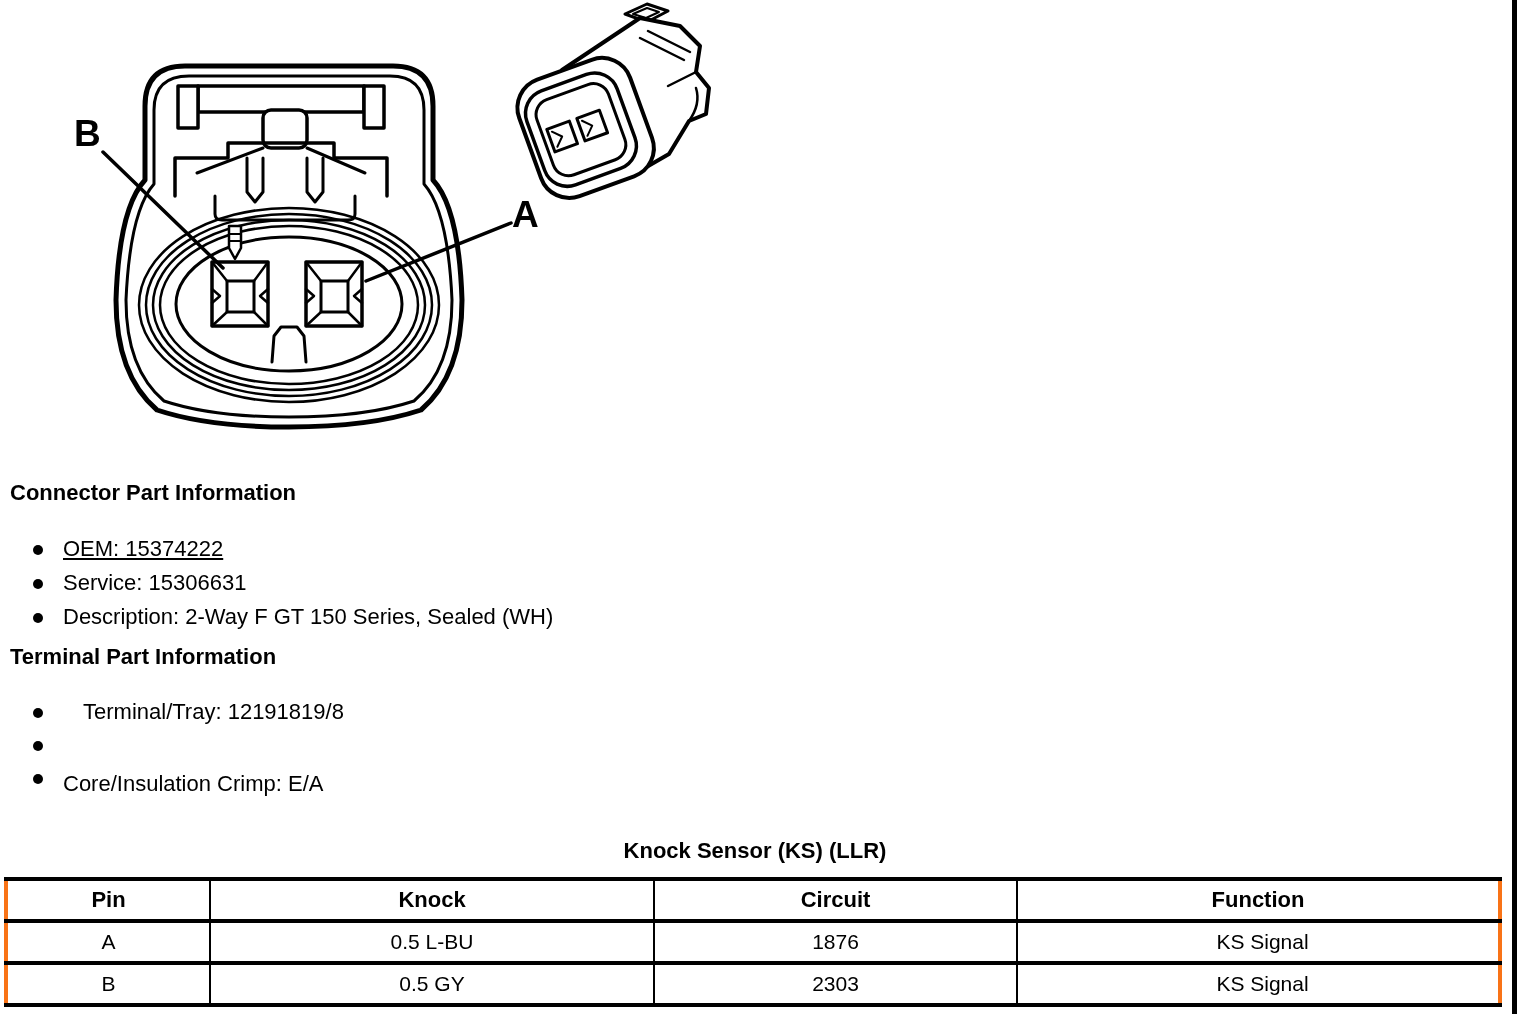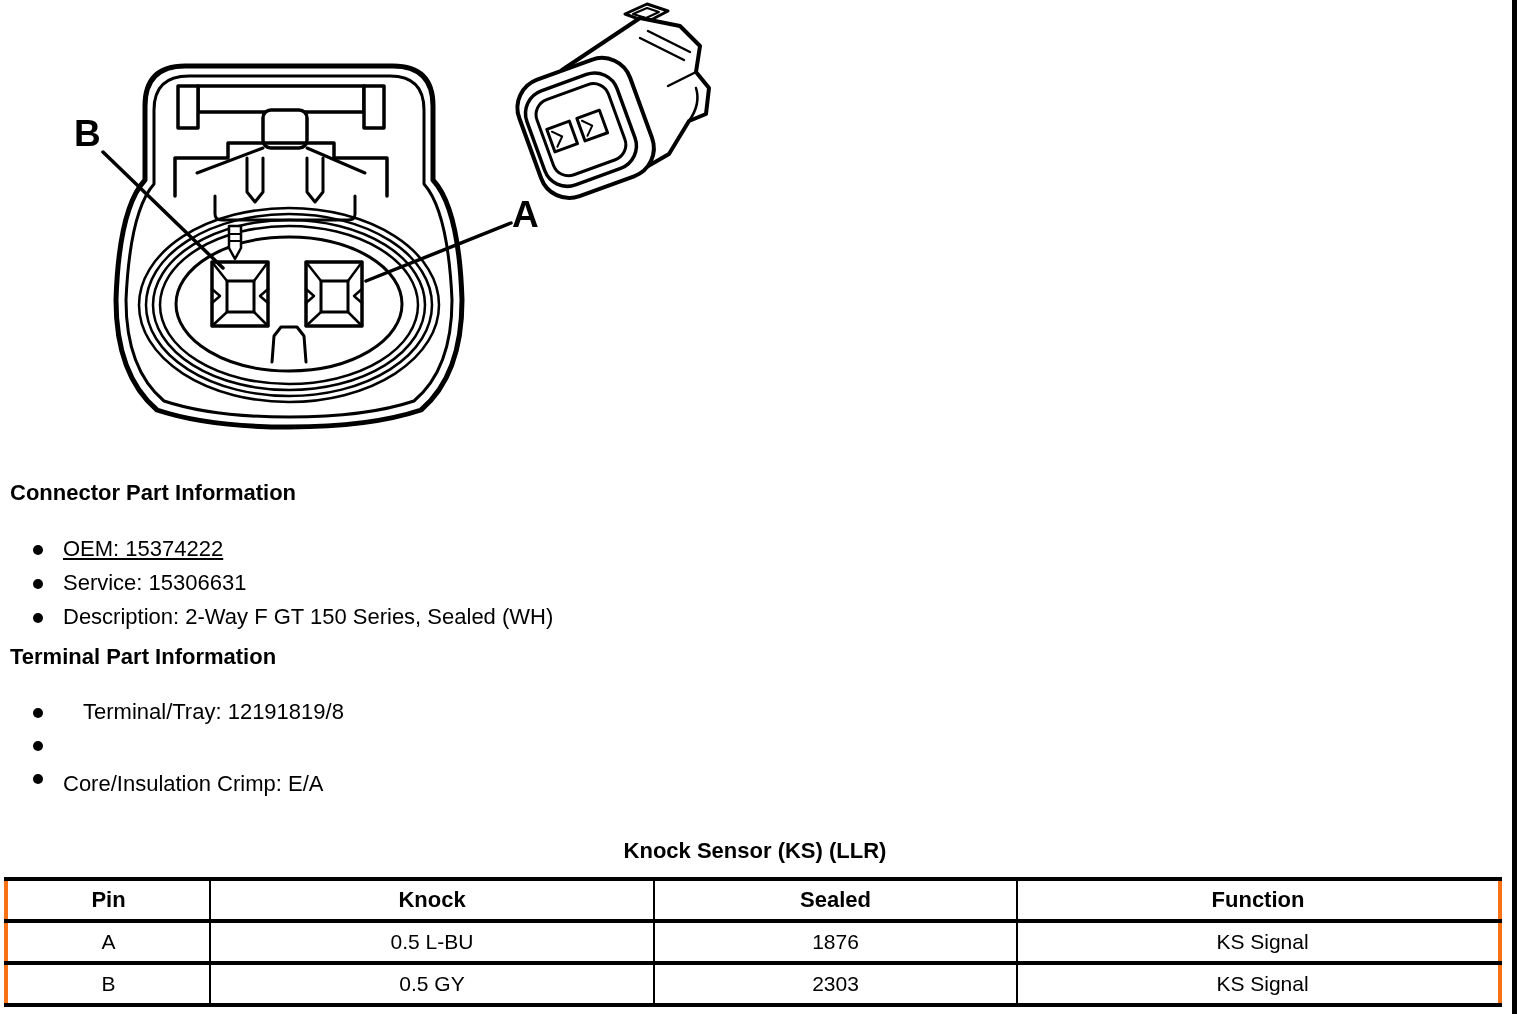--- a/index.html
+++ b/index.html
@@ -154,21 +154,21 @@
     <colgroup>
       <col style="width:204px;">
         <col style="width:444px;">
         <col style="width:363px;">
         <col style="width:483px;">
     </colgroup>
     <tbody>
         <tr class="hdr">
       <td>Pin</td>
       <td>Knock</td>
-      <td>Sealed</td>
+      <td>Circuit</td>
       <td>Function</td>
     </tr>
     <tr>
       <td>A</td>
       <td>0.5 L-BU</td>
       <td>1876</td>
       <td class="fn">KS Signal</td>
     </tr>
     <tr>
       <td>B</td>

